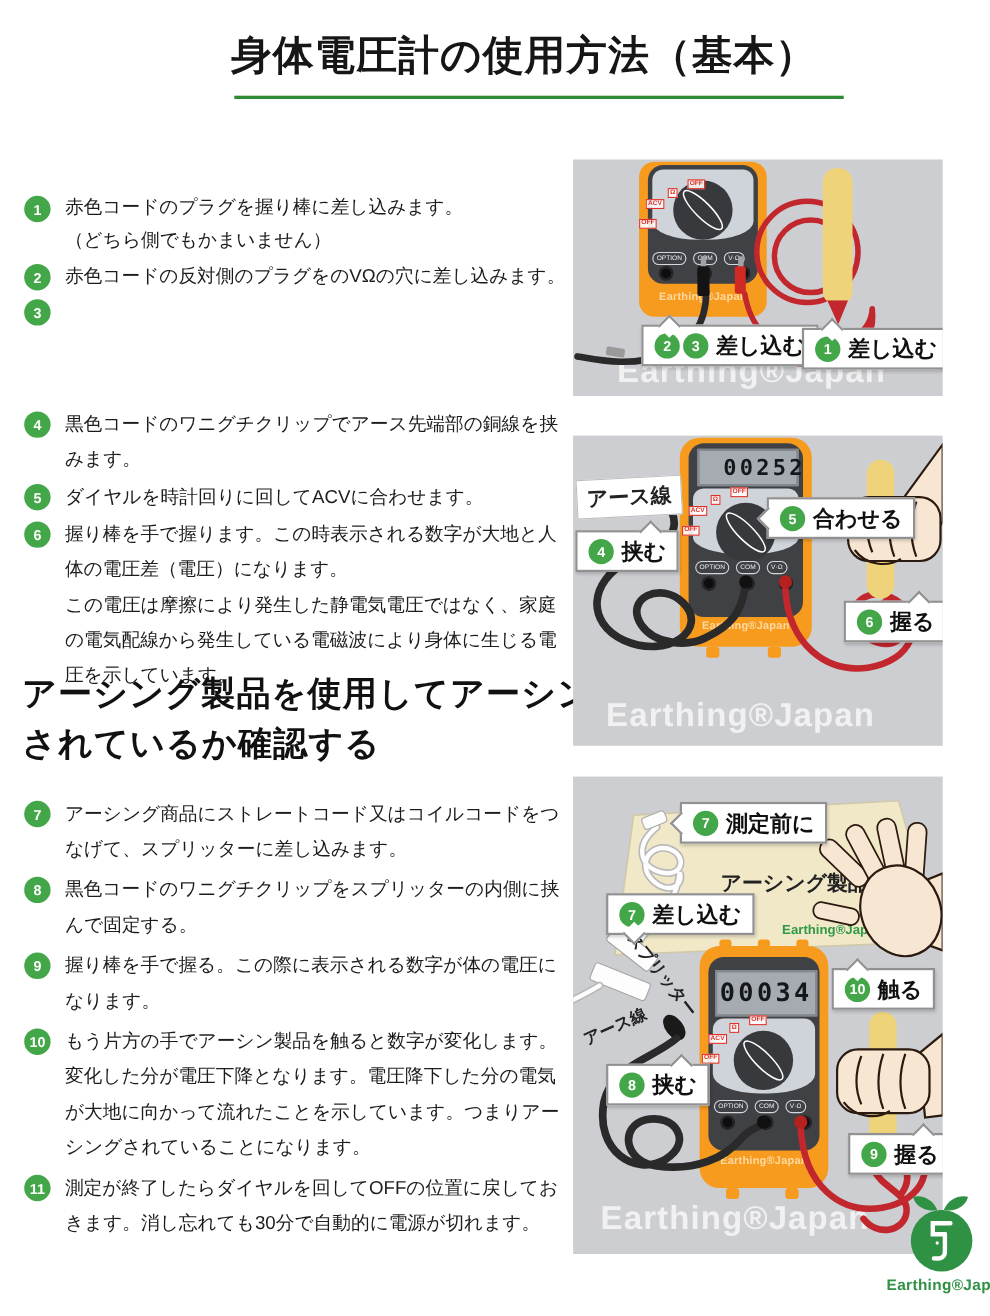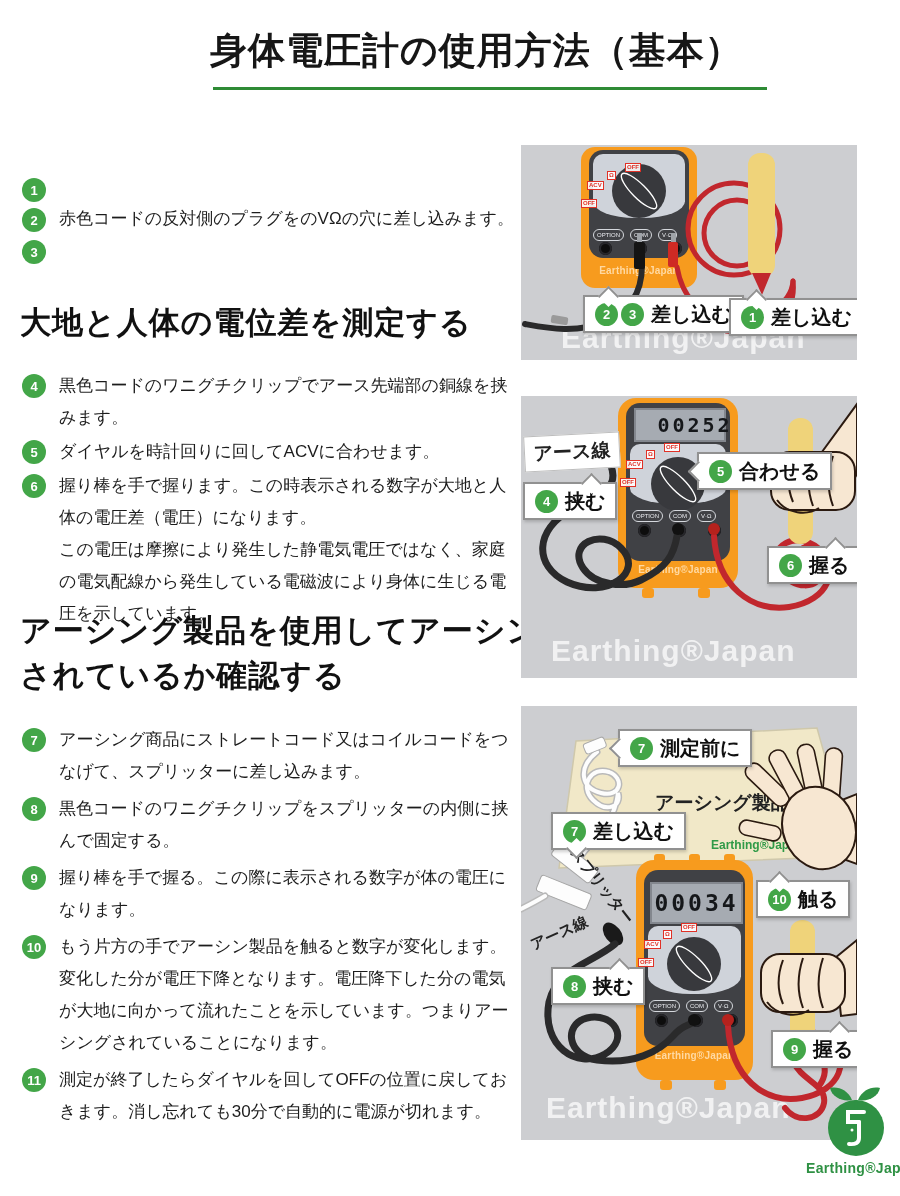--- a/index.html
+++ b/index.html
@@ -63,31 +63,32 @@
 <body>
 
 <div id="page">
 
   <div class="doc-title">身体電圧計の使用方法（基本）</div>
   <div class="title-rule"></div>
 
   <div class="steps s1" style="top:174px;">
     <div class="step">
       <span class="gc">1</span>
+      <span class="step-text">赤色コードのプラグを握り棒に差し込みます。
+（どちら側でもかまいません）</span>
     </div>
     <div class="step">
       <span class="gc">2</span>
       <span class="step-text">赤色コードの反対側のプラグをのVΩの穴に差し込みます。</span>
     </div>
     <div class="step">
       <span class="gc">3</span>
     </div>
   </div>
 
-  <h2 class="sec-h" style="top:300px;">大地と人体の電位差を測定する</h2>
   <div class="steps s2" style="top:370px;">
     <div class="step">
       <span class="gc">4</span>
       <span class="step-text">黒色コードのワニグチクリップでアース先端部の銅線を挟みます。</span>
     </div>
     <div class="step">
       <span class="gc">5</span>
       <span class="step-text">ダイヤルを時計回りに回してACVに合わせます。</span>
     </div>
     <div class="step">

